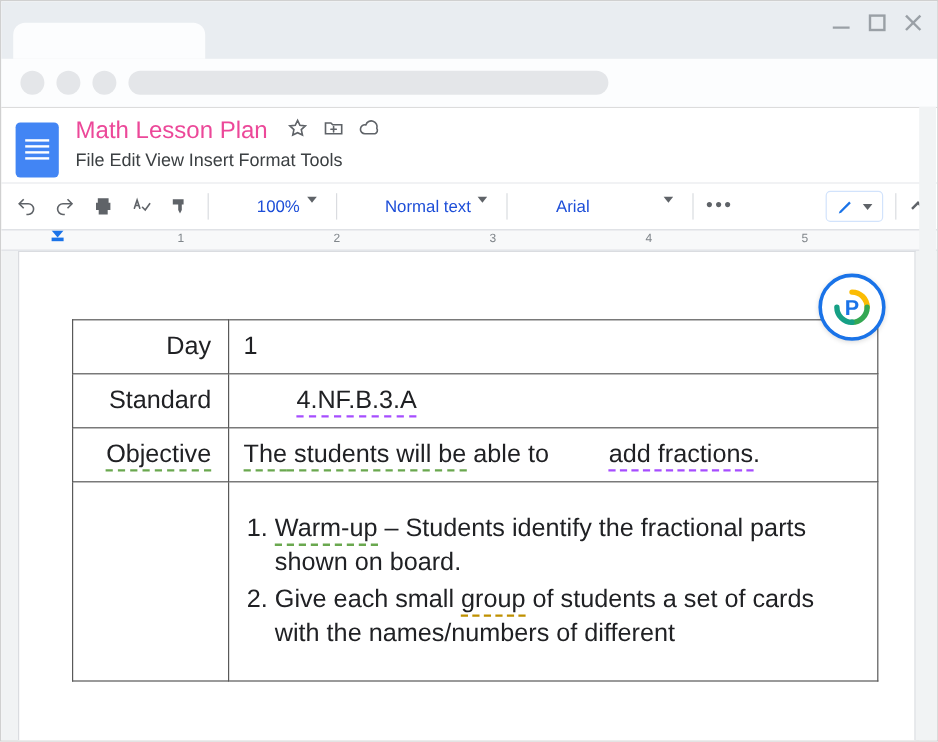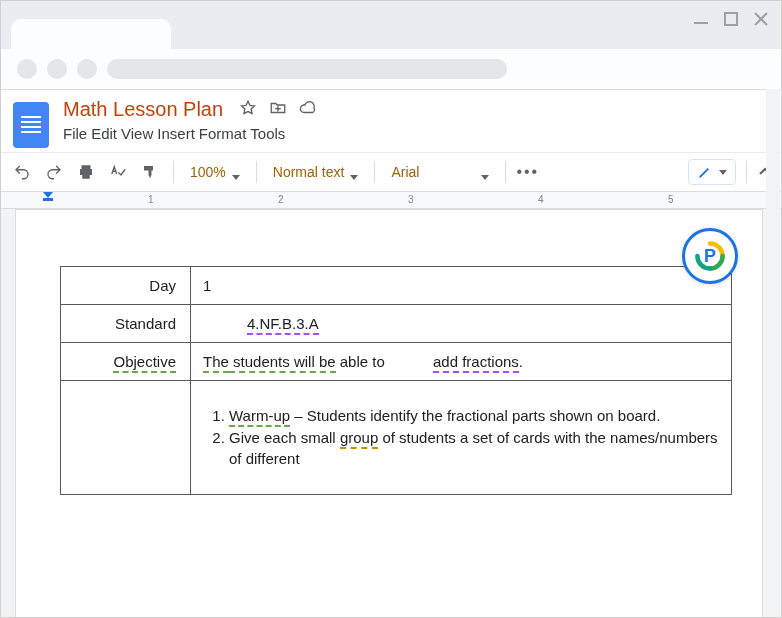--- a/index.html
+++ b/index.html
@@ -14,33 +14,33 @@
   .circ { width: 20px; height: 20px; border-radius: 50%; background: #e4e6e9; }
   .pill { flex: 0 0 400px; height: 20px; border-radius: 10px; background: #e4e6e9; }
 
   
   .app-header-divider { height: 1px; background: #dcdcdc; }
   .app-header { display: flex; padding: 8px 12px 4px 12px; gap: 14px; align-items: flex-start; }
   .docs-logo { width: 36px; height: 46px; background: #4285f4; border-radius: 4px; position: relative; margin-top:4px; }
   .docs-logo::before { content:""; position:absolute; left:8px; right:8px; top:14px; height:2px; background:#fff; box-shadow: 0 5px 0 #fff, 0 10px 0 #fff, 0 15px 0 #fff; }
   .title-area { flex: 1; }
   .title-row { display:flex; align-items:center; gap:16px; }
-  .doc-title { font-size: 20px; color: #c2410c; }
+  .doc-title { font-size: 20px; color: #ec4899; }
   .title-icons { display:flex; gap:12px; color:#5f6368; }
   .title-icons svg { width:18px; height:18px; stroke:#5f6368; fill:none; stroke-width:1.8; }
   .menubar { display:flex; gap:4px; margin-top:4px; }
   .menubar span { font-size:15px; color:#3c4043; cursor:default; }
 
   
   .toolbar { border-top:1px solid #e8eaed; display:flex; align-items:center; padding:6px 8px; gap:6px; position:relative; }
   .tool { width:26px; height:26px; display:flex; align-items:center; justify-content:center; color:#5f6368; }
   .tool svg { width:18px; height:18px; stroke:#5f6368; fill:none; stroke-width:1.8; }
   .tool.fill svg { fill:#5f6368; stroke:none; }
   .vsep { width:1px; height:22px; background:#dadce0; margin:0 4px; }
-  .toolbar-text { font-size:14px; color:#a16207; padding:0 6px; display:flex; align-items:flex-end; gap:6px; }
+  .toolbar-text { font-size:14px; color:#1d4ed8; padding:0 6px; display:flex; align-items:flex-start; gap:6px;margin-left:24px; }
   .caret-down { width:0; height:0; border-left:4px solid transparent; border-right:4px solid transparent; border-top:5px solid #5f6368; }
   .toolbar-right { margin-left:auto; display:flex; align-items:center; gap:6px; }
   .edit-pill { border:1px solid #d2e3fc; background:#fff; border-radius:4px; display:flex; align-items:center; gap:6px; padding:4px 8px; }
   .edit-pill svg { width:16px; height:16px; fill:#1a73e8; }
   .dots { font-size:16px; color:#5f6368; letter-spacing:2px; }
   .chev-up { width:16px; height:16px; }
   .chev-up svg { width:16px; height:16px; stroke:#5f6368; fill:none; stroke-width:2; }
 
   
   .ruler { height:18px; border-top:1px solid #dadce0; border-bottom:1px solid #dadce0; background:#f8f9fa; position:relative; font-size:10px; color:#80868b; overflow:hidden; }
@@ -49,21 +49,21 @@
   .ruler-labels { position:absolute; top:2px; left:0; right:0; }
   .ruler-labels span { position:absolute; }
 
   
   .canvas-wrap { background:#f1f3f4; height: calc(618px - 88px - 68px - 34px - 18px - 2px); overflow:hidden; position:relative; }
   .page { background:#fff; margin:0 18px 0 14px; border:1px solid #dadce0; border-bottom:none; min-height:500px; padding:56px 30px 0 44px; position:relative; }
 
   .addon-badge { position:absolute; top:18px; right:24px; width:56px; height:56px; border-radius:50%; border:3px solid #1a73e8; background:#fff; display:flex; align-items:center; justify-content:center; box-shadow:0 1px 4px rgba(0,0,0,0.15); }
   .addon-badge svg { width:36px; height:36px; }
 
-  table.lesson { border-collapse:collapse; width:100%; font-size:15px; color:#202124; }
+  table.lesson { border-collapse:collapse; width:100%; font-size:21px; color:#202124; }
   table.lesson td { border:1.5px solid #595959; padding:10px 12px; vertical-align:top; }
   table.lesson td.label { width:130px; text-align:right; padding-right:14px; }
   .ul-green { border-bottom:2px dashed #6aa84f; padding-bottom:1px; }
   .ul-purple { border-bottom:2px dashed #a64dff; padding-bottom:1px;margin-left:44px; }
   .ul-brown { border-bottom:2px dashed #bf9000; padding-bottom:1px; }
   ol.steps { padding-left:26px; margin:15px 0; }
   ol.steps li { margin:2px 0; line-height:1.35; }
 
   .scrollbar-v { position:absolute; right:1px; top:88px; bottom:0; width:14px; background:#f1f3f4; }
 </style>

